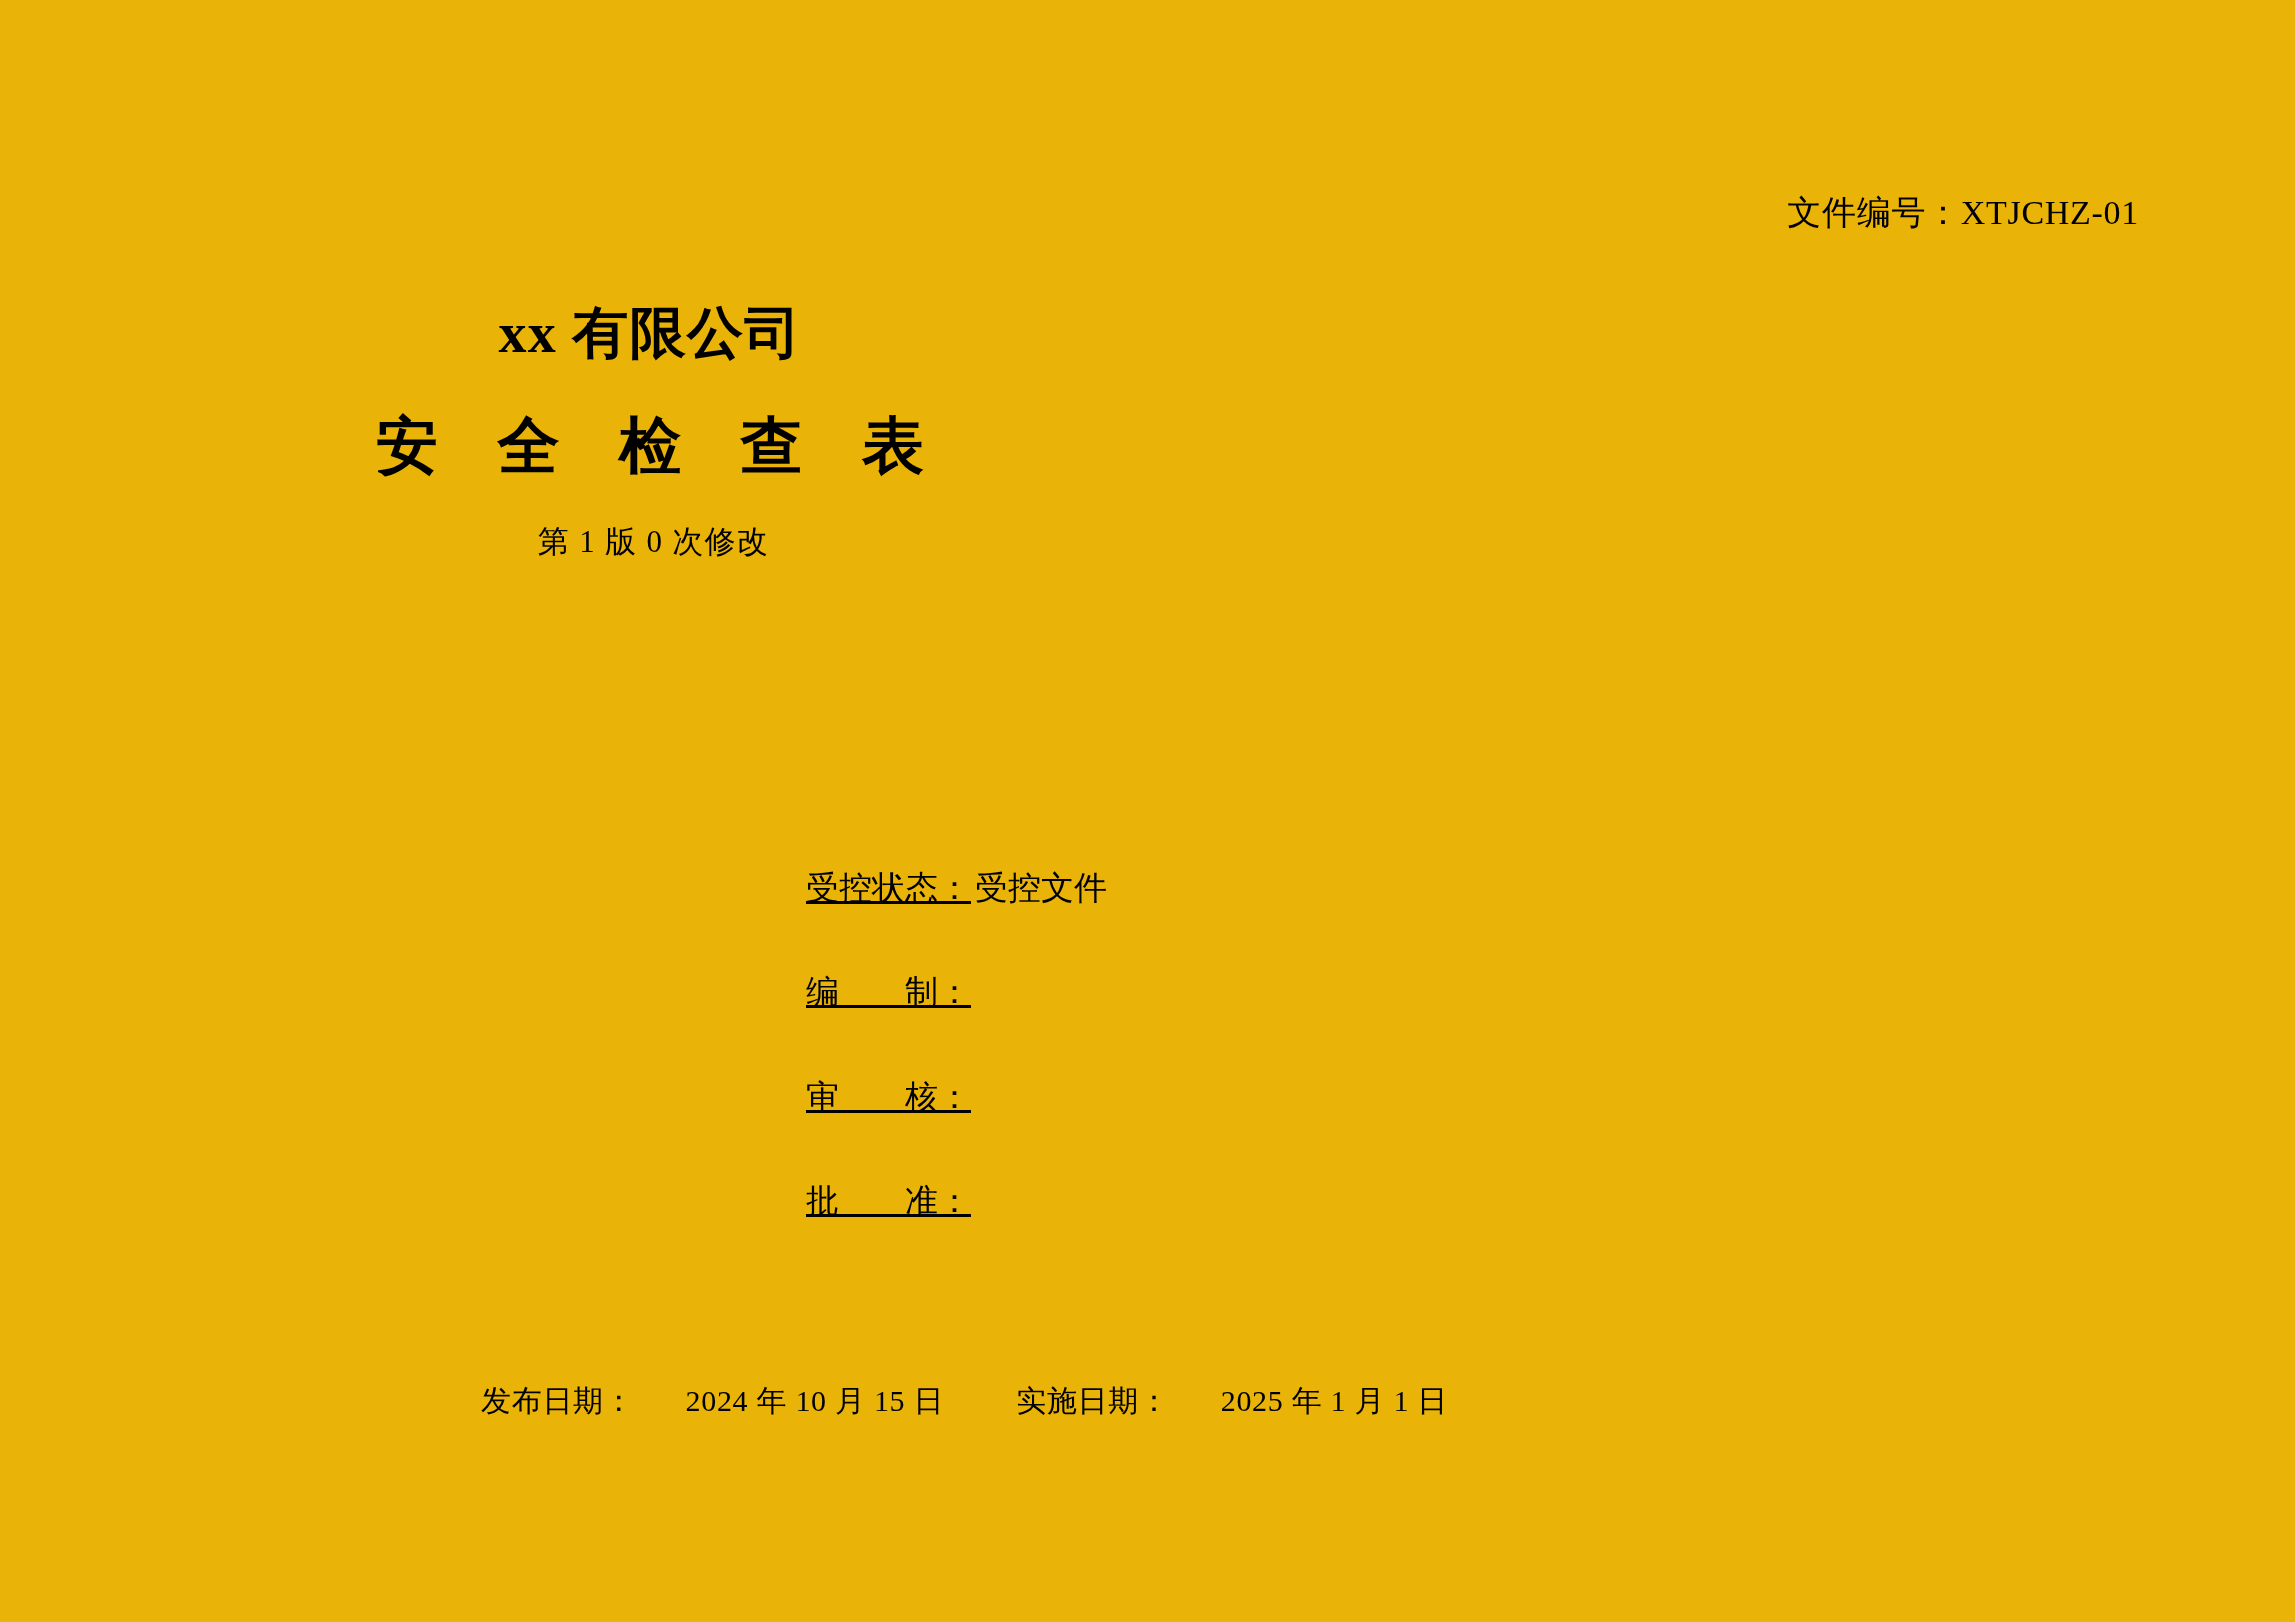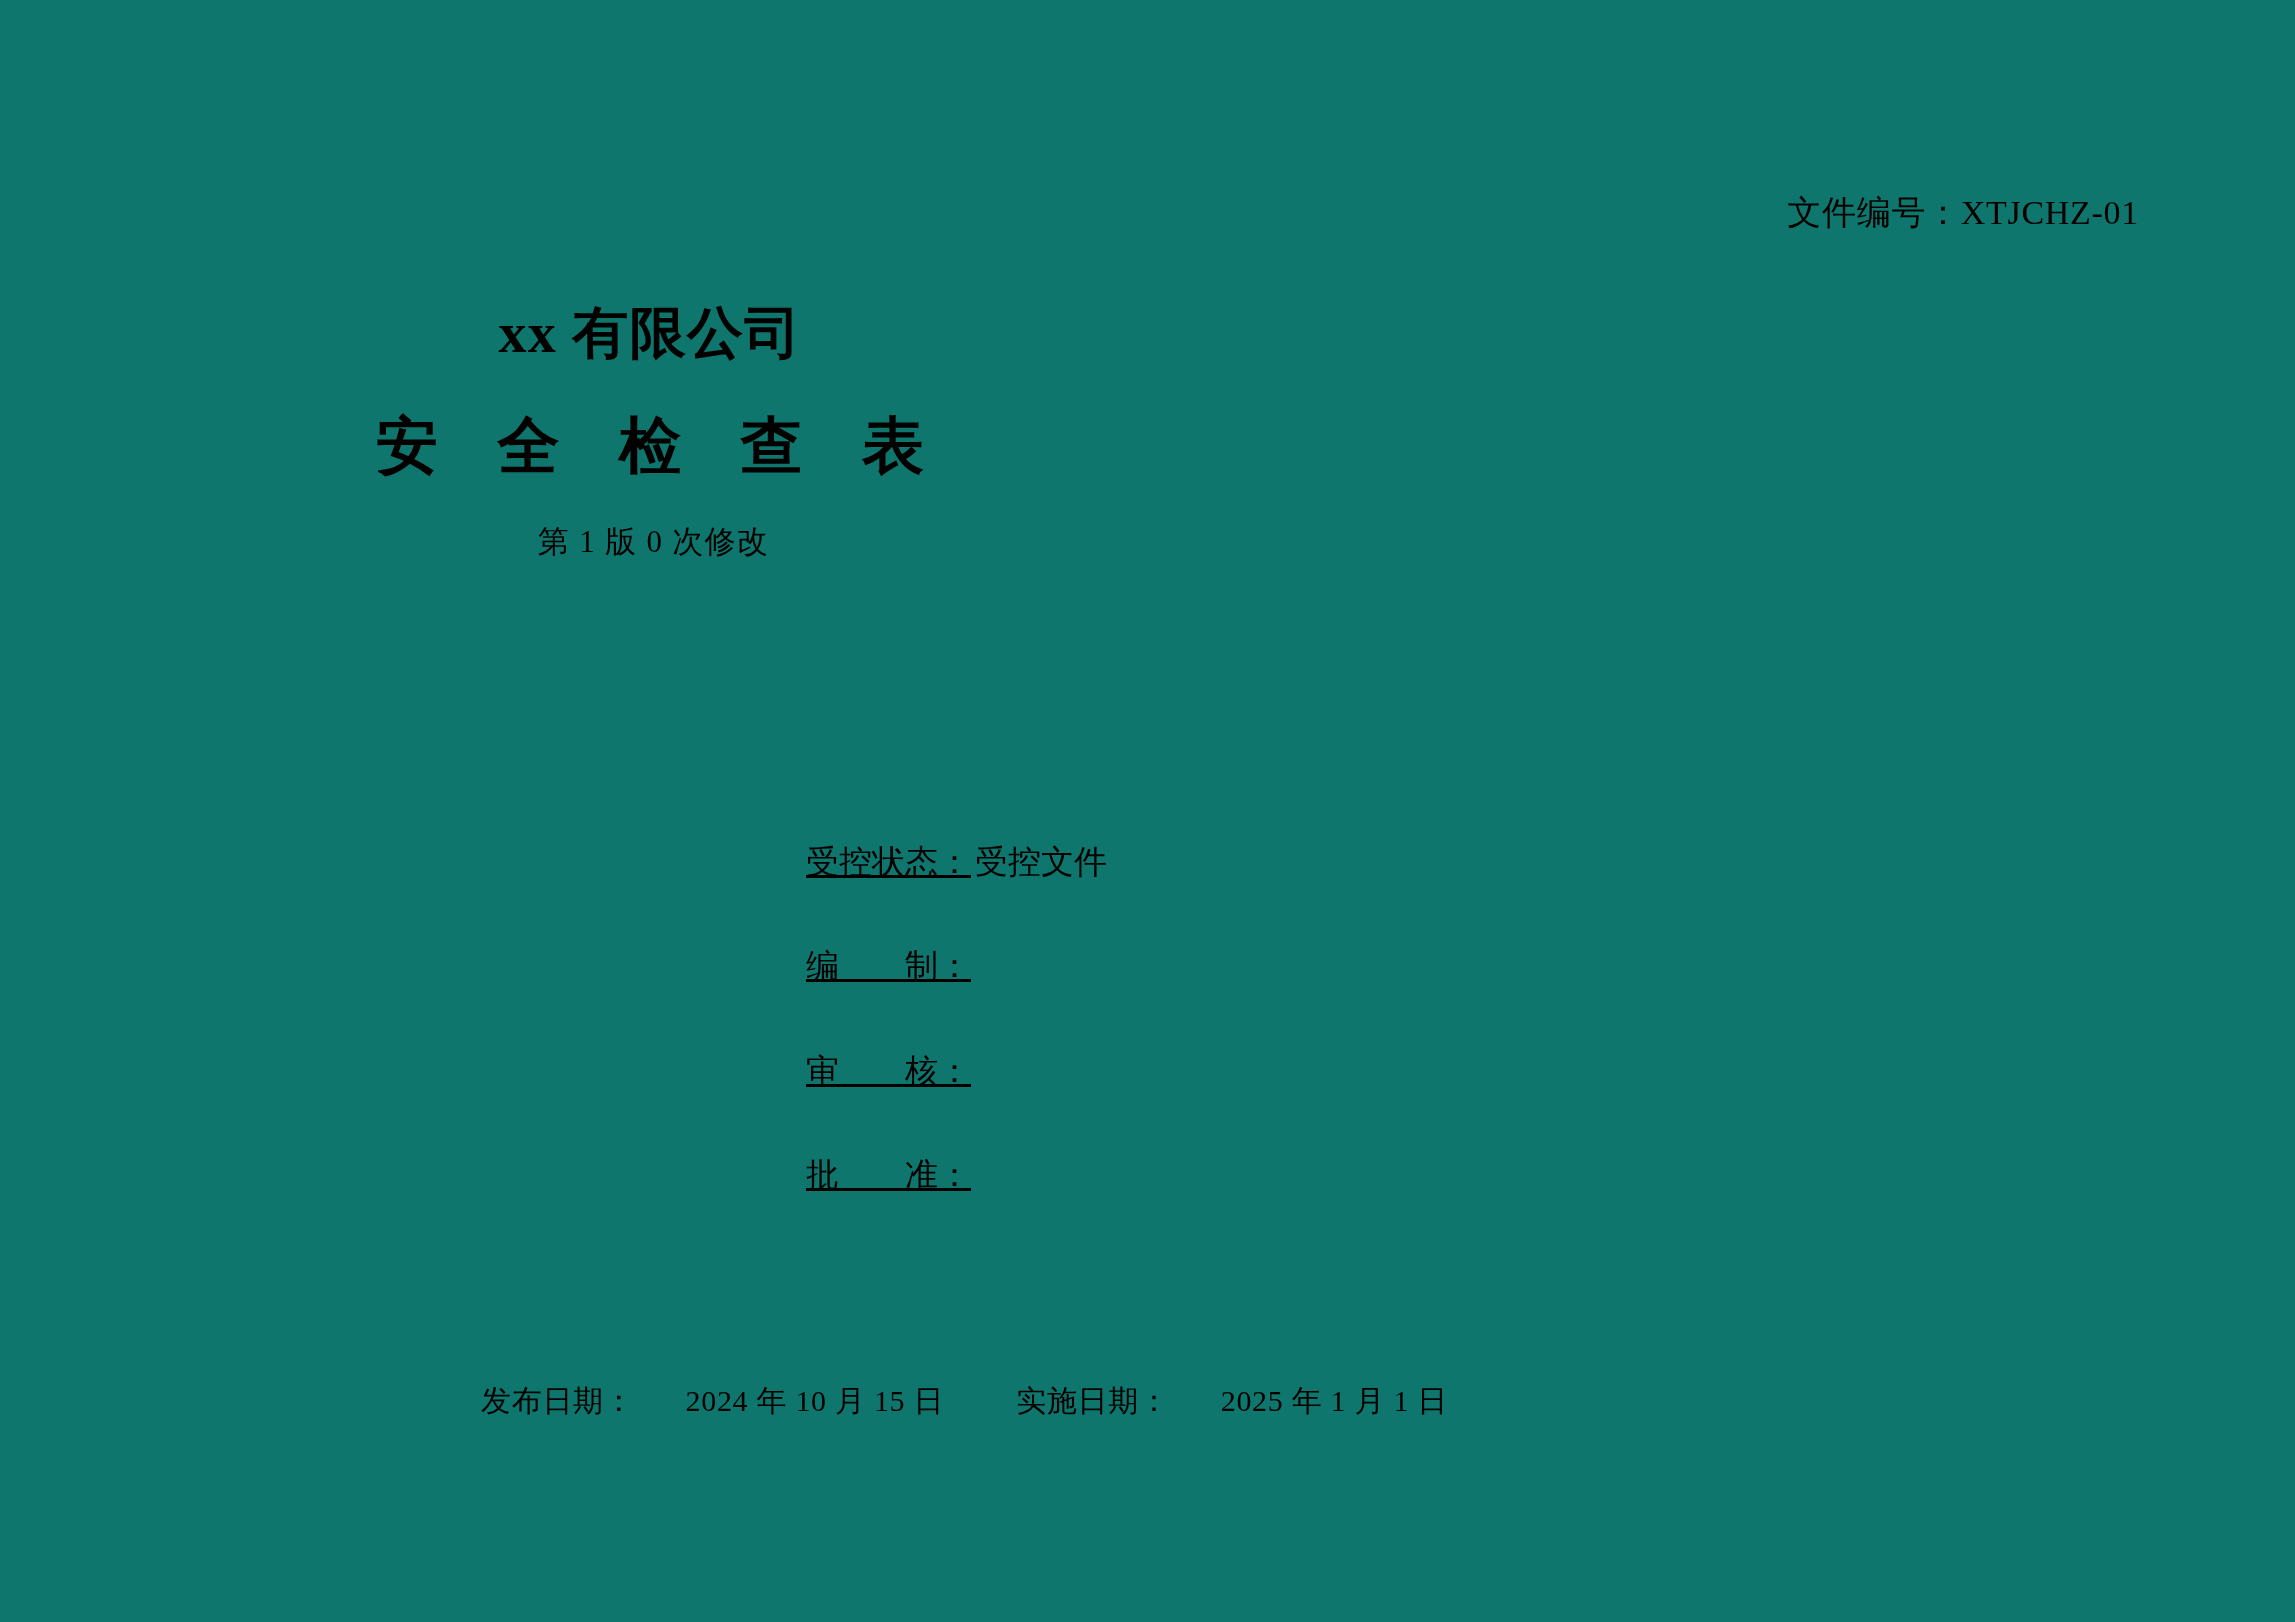--- a/index.html
+++ b/index.html
@@ -8,21 +8,21 @@
     background: #ffffff;
   }
   body {
     font-family: "Liberation Serif", "DejaVu Serif", serif;
     color: #000000;
   }
   .page {
     position: relative;
     width: 2295px;
     height: 1623px;
-    background: #0f766e;
+    background: #eab308;
     overflow: hidden;
   }
 
   
   .doc-number {
     position: absolute;
     top: 190px;
     right: 156px;
     font-size: 34px;
     letter-spacing: 0.7px;
@@ -76,20 +76,21 @@
   .field-row:last-child {
     margin-bottom: 0;
   }
   .field-label {
     display: inline-block;
     text-decoration: underline;
   }
   .field-value {
     display: inline-block;
     margin-left: 3.9px;
+    margin-top: 26px;
   }
 
   
   .dates {
     position: absolute;
     top: 1381px;
     left: 481px;
     font-size: 30px;
     white-space: nowrap;
     letter-spacing: 0.7px;

